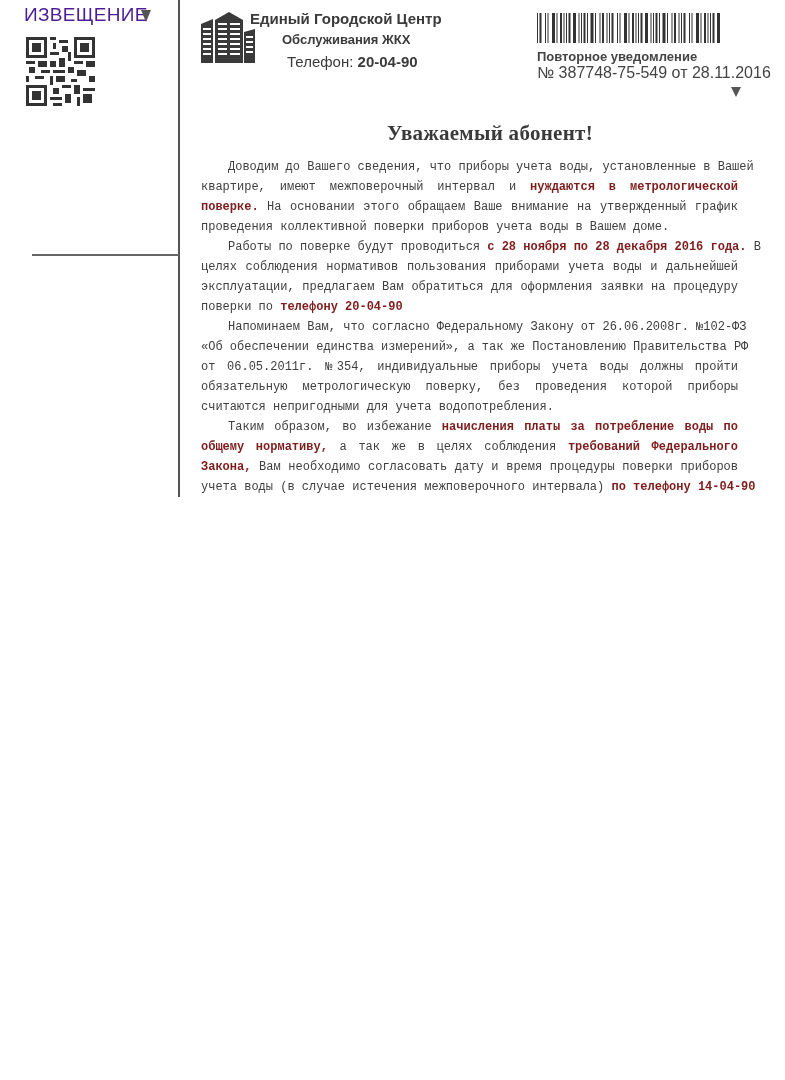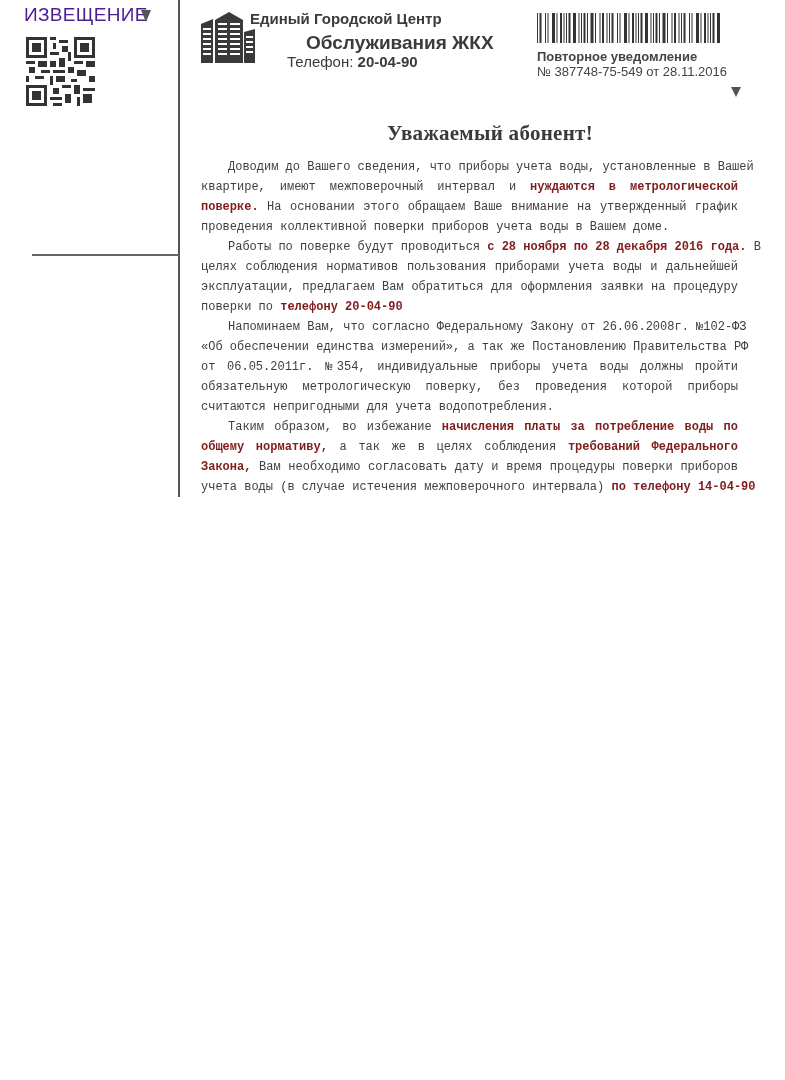--- a/index.html
+++ b/index.html
@@ -5,26 +5,26 @@
   html, body { margin:0; padding:0; }
   body { width:785px; height:1080px; background:#ffffff; position:relative; overflow:hidden; color:#3a3a3a; }
   .abs { position:absolute; }
   .notice-label { left:24px; top:4px; font-family:"Liberation Sans", sans-serif; font-size:19px; color:#4c1d95; letter-spacing:0.3px; }
   .tri { width:0; height:0; border-left:5px solid transparent; border-right:5px solid transparent; border-top:12px solid #555; }
   .qr { left:26px; top:37px; width:69px; height:69px; }
   .vline { left:178px; top:0; width:1.5px; height:497px; background:#555; }
   .hline { left:32px; top:254px; width:147px; height:1.5px; background:#666; }
   .org { font-family:"Liberation Sans", sans-serif; color:#3b3b3b; }
   .org1 { left:250px; top:10px; font-size:15px; font-weight:bold; }
-  .org2 { left:282px; top:32px; font-size:19px; font-weight:bold;margin-left:24px; }
+  .org2 { left:282px; top:32px; font-size:13px; font-weight:bold; }
   .org3 { left:287px; top:53px; font-size:15px; }
   .org3 b { font-weight:bold; }
   .barcode { left:537px; top:13px; width:186px; height:30px; }
   .repeat { left:537px; top:49px; font-family:"Liberation Sans", sans-serif; font-size:13px; font-weight:bold; color:#444; }
-  .refno { left:537px; top:64px; font-family:"Liberation Sans", sans-serif; font-size:13px; color:#444; }
+  .refno { left:537px; top:64px; font-family:"Liberation Sans", sans-serif; font-size:16px; color:#444; }
   .title { left:0; width:980px; top:121px; text-align:center; font-family:"Liberation Serif", serif; font-weight:bold; font-size:21px; color:#3a3a3a; letter-spacing:0.3px; }
   .line { position:absolute; left:201px; width:537px; font-family:Liberation Mono, monospace; font-size:12px; line-height:20px; text-align:justify; text-align-last:justify; white-space:nowrap; color:#3e3e3e; }
   .line.ind { left:228px; width:510px; }
   .line.last { text-align-last:left; }
   .b { font-weight:bold; color:#7f1d1d; }
 </style>
 </head>
 <body>
 
 <div class="abs notice-label">ИЗВЕЩЕНИЕ</div>

